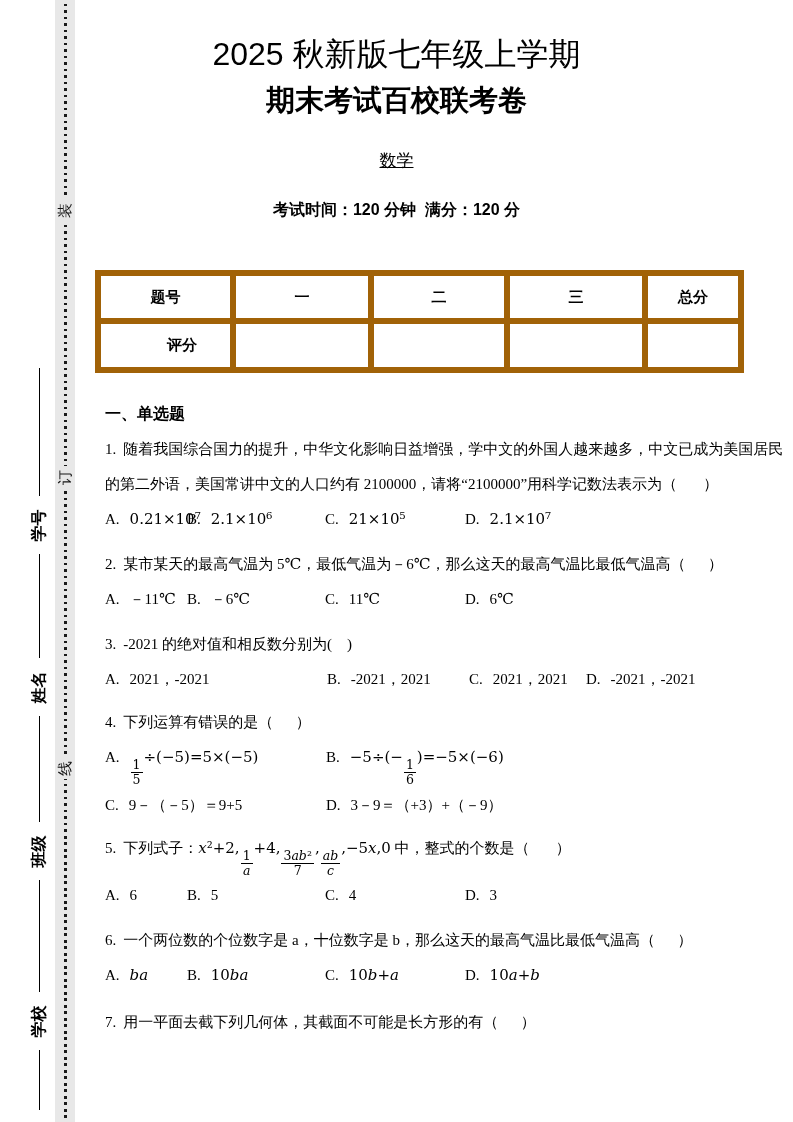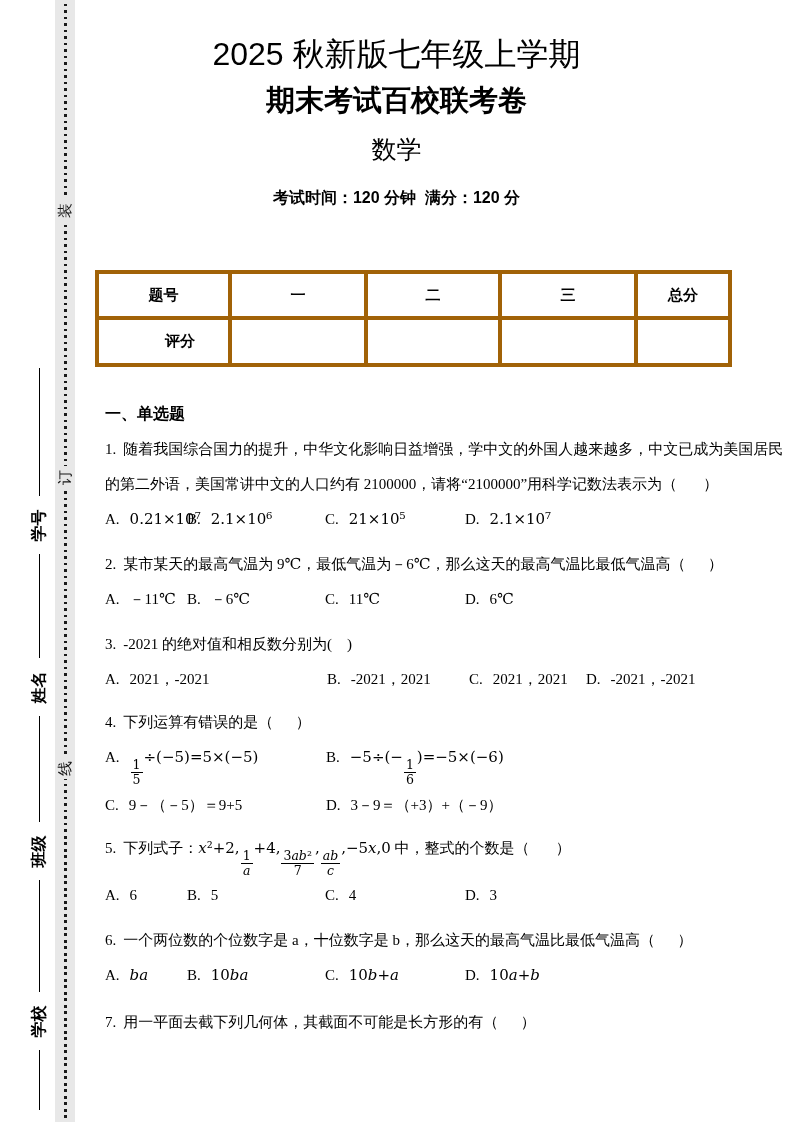--- a/index.html
+++ b/index.html
@@ -27,27 +27,27 @@
   }
   .rail-line { width:1px; background:#000; }
   .rail-label { height:58px; display:flex; align-items:center; justify-content:center; }
   .rail-label span { transform:rotate(-90deg); white-space:nowrap; font-weight:bold; font-size:16px; }
 
   
   .header { position:absolute; left:0; right:0; top:0; text-align:center;
             font-family:"Liberation Sans","DejaVu Sans",sans-serif; }
   .title1 { margin-top:36px; font-size:32px; font-weight:500; line-height:36px; }
   .title2 { margin-top:10px; font-size:29px; font-weight:700; line-height:36px; }
-  .subject { margin-top:16px; font-size:25px; font-weight:500; line-height:30px; }
+  .subject { margin-top:28px; font-size:17px; font-weight:500; line-height:30px;text-decoration:underline; }
   .exam-info { margin-top:24px; font-size:16px; font-weight:bold; line-height:20px; white-space:pre-wrap; }
 
   
   .score-table { position:absolute; left:95px; top:270px; border-collapse:collapse; table-layout:fixed; }
   .score-table td {
-    border:4px solid #a16207; text-align:center; vertical-align:middle;
+    border:6px solid #a16207; text-align:center; vertical-align:middle;
     font-weight:bold; font-size:15px; padding:0;
   }
   .score-table tr:first-child td { height:42px; }
   .score-table tr:last-child td { height:43px;padding-left:33px; }
 
   
   .section-title { position:absolute; left:105px; top:404px; font-weight:bold; font-size:16px; }
   .questions { position:absolute; left:105px; top:432px; width:684px; font-size:15px; line-height:35px; }
   .q { margin:0; }
   .qnum { margin-right:7px; }
@@ -132,21 +132,21 @@
       <div><span class="qnum">1.</span><span class="pre">随着我国综合国力的提升，中华文化影响日益增强，学中文的外国人越来越多，中文已成为美国居民的第二外语，美国常讲中文的人口约有 2100000，请将“2100000”用科学记数法表示为（       ）</span></div>
       <div class="opts opts4">
         <span class="opt"><span class="opt-label">A.</span><span class="opt-val math">0.21×10⁷</span></span>
         <span class="opt"><span class="opt-label">B.</span><span class="opt-val math">2.1×10⁶</span></span>
         <span class="opt"><span class="opt-label">C.</span><span class="opt-val math">21×10⁵</span></span>
         <span class="opt"><span class="opt-label">D.</span><span class="opt-val math">2.1×10⁷</span></span>
       </div>
     </div>
 
     <div class="q mt10">
-      <div><span class="qnum">2.</span><span class="pre">某市某天的最高气温为 9℃，最低气温为－6℃，那么这天的最高气温比最低气温高（      ）</span></div>
+      <div><span class="qnum">2.</span><span class="pre">某市某天的最高气温为 5℃，最低气温为－6℃，那么这天的最高气温比最低气温高（      ）</span></div>
       <div class="opts opts4">
         <span class="opt"><span class="opt-label">A.</span><span class="opt-val">－11℃</span></span>
         <span class="opt"><span class="opt-label">B.</span><span class="opt-val">－6℃</span></span>
         <span class="opt"><span class="opt-label">C.</span><span class="opt-val">11℃</span></span>
         <span class="opt"><span class="opt-label">D.</span><span class="opt-val">6℃</span></span>
       </div>
     </div>
 
     <div class="q mt10">
       <div><span class="qnum">3.</span><span class="pre">-2021 的绝对值和相反数分别为(    )</span></div>

